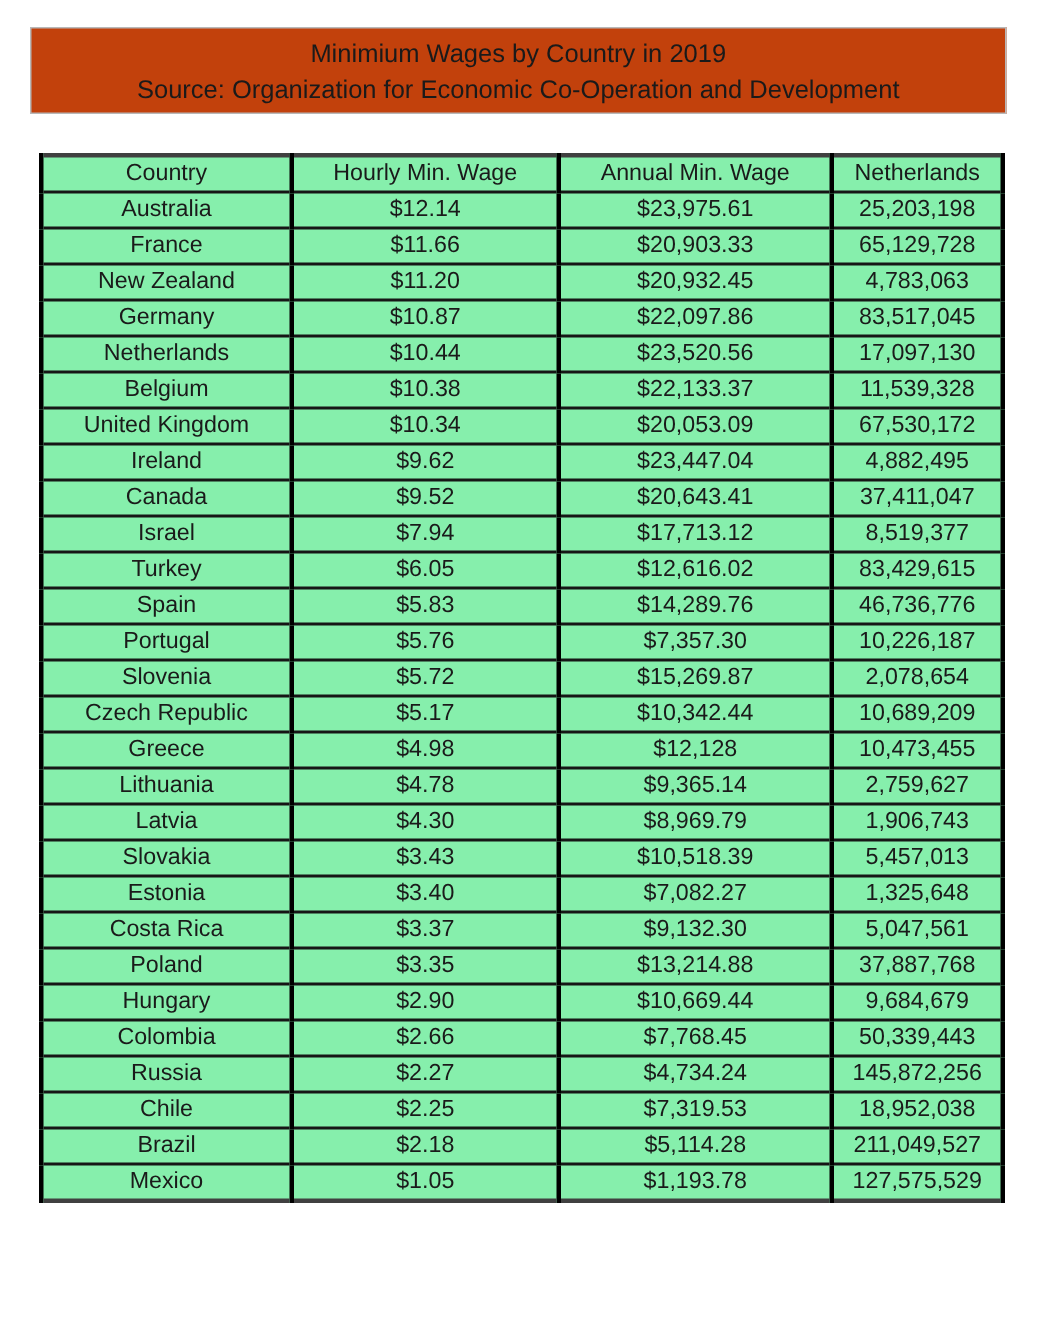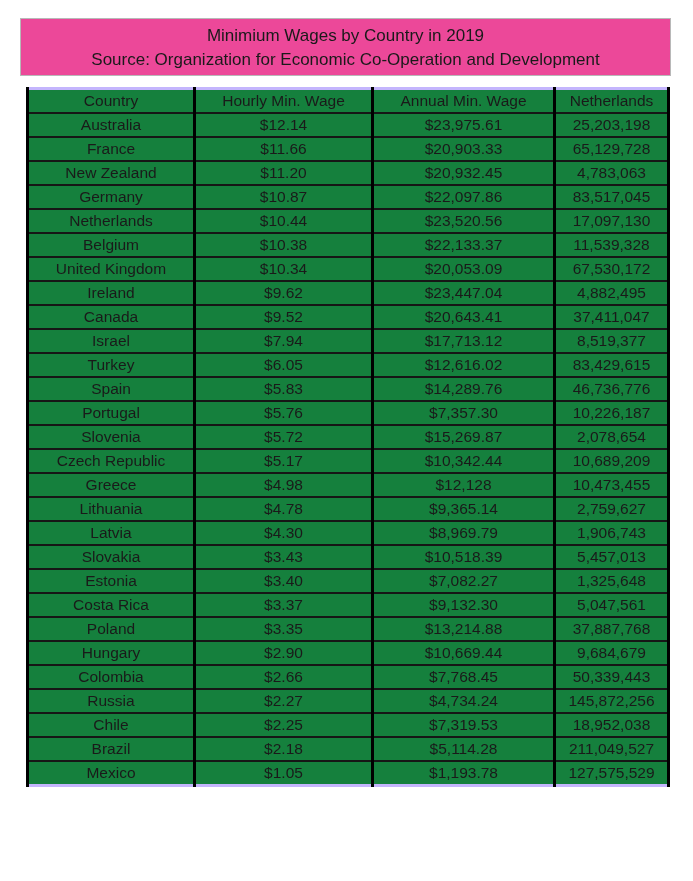--- a/index.html
+++ b/index.html
@@ -15,44 +15,44 @@
     color: #1a1a1a;
     -webkit-font-smoothing: antialiased;
   }
   .title-box {
     position: absolute;
     left: 20px;
     top: 18px;
     width: 651px;
     height: 58px;
     border: 1px solid #b8b8b8;
-    background: #ec4899;
+    background: #c2410c;
     display: flex;
     flex-direction: column;
     justify-content: center;
     align-items: center;
     text-align: center;
     padding-top: 2px;
     box-sizing: border-box;
   }
   .title-line {
     font-size: 17px;
     line-height: 24px;
     color: #1a1a1a;
     white-space: nowrap;
   }
   table.wages {
     position: absolute;
     left: 26px;
-    top: 87px;
+    top: 102px;
     border-collapse: collapse;
-    border: 3px solid #c4b5fd;
+    border: 3px solid #404040;
     table-layout: fixed;
     width: 641px;
-    background: #15803d;
+    background: #86efac;
   }
   table.wages th,
   table.wages td {
     border-left: 3px solid #000000;
     border-right: 3px solid #000000;
     border-top: 2px solid #161616;
     border-bottom: 2px solid #161616;
     height: 22px;
     padding: 0 3px;
     text-align: center;

